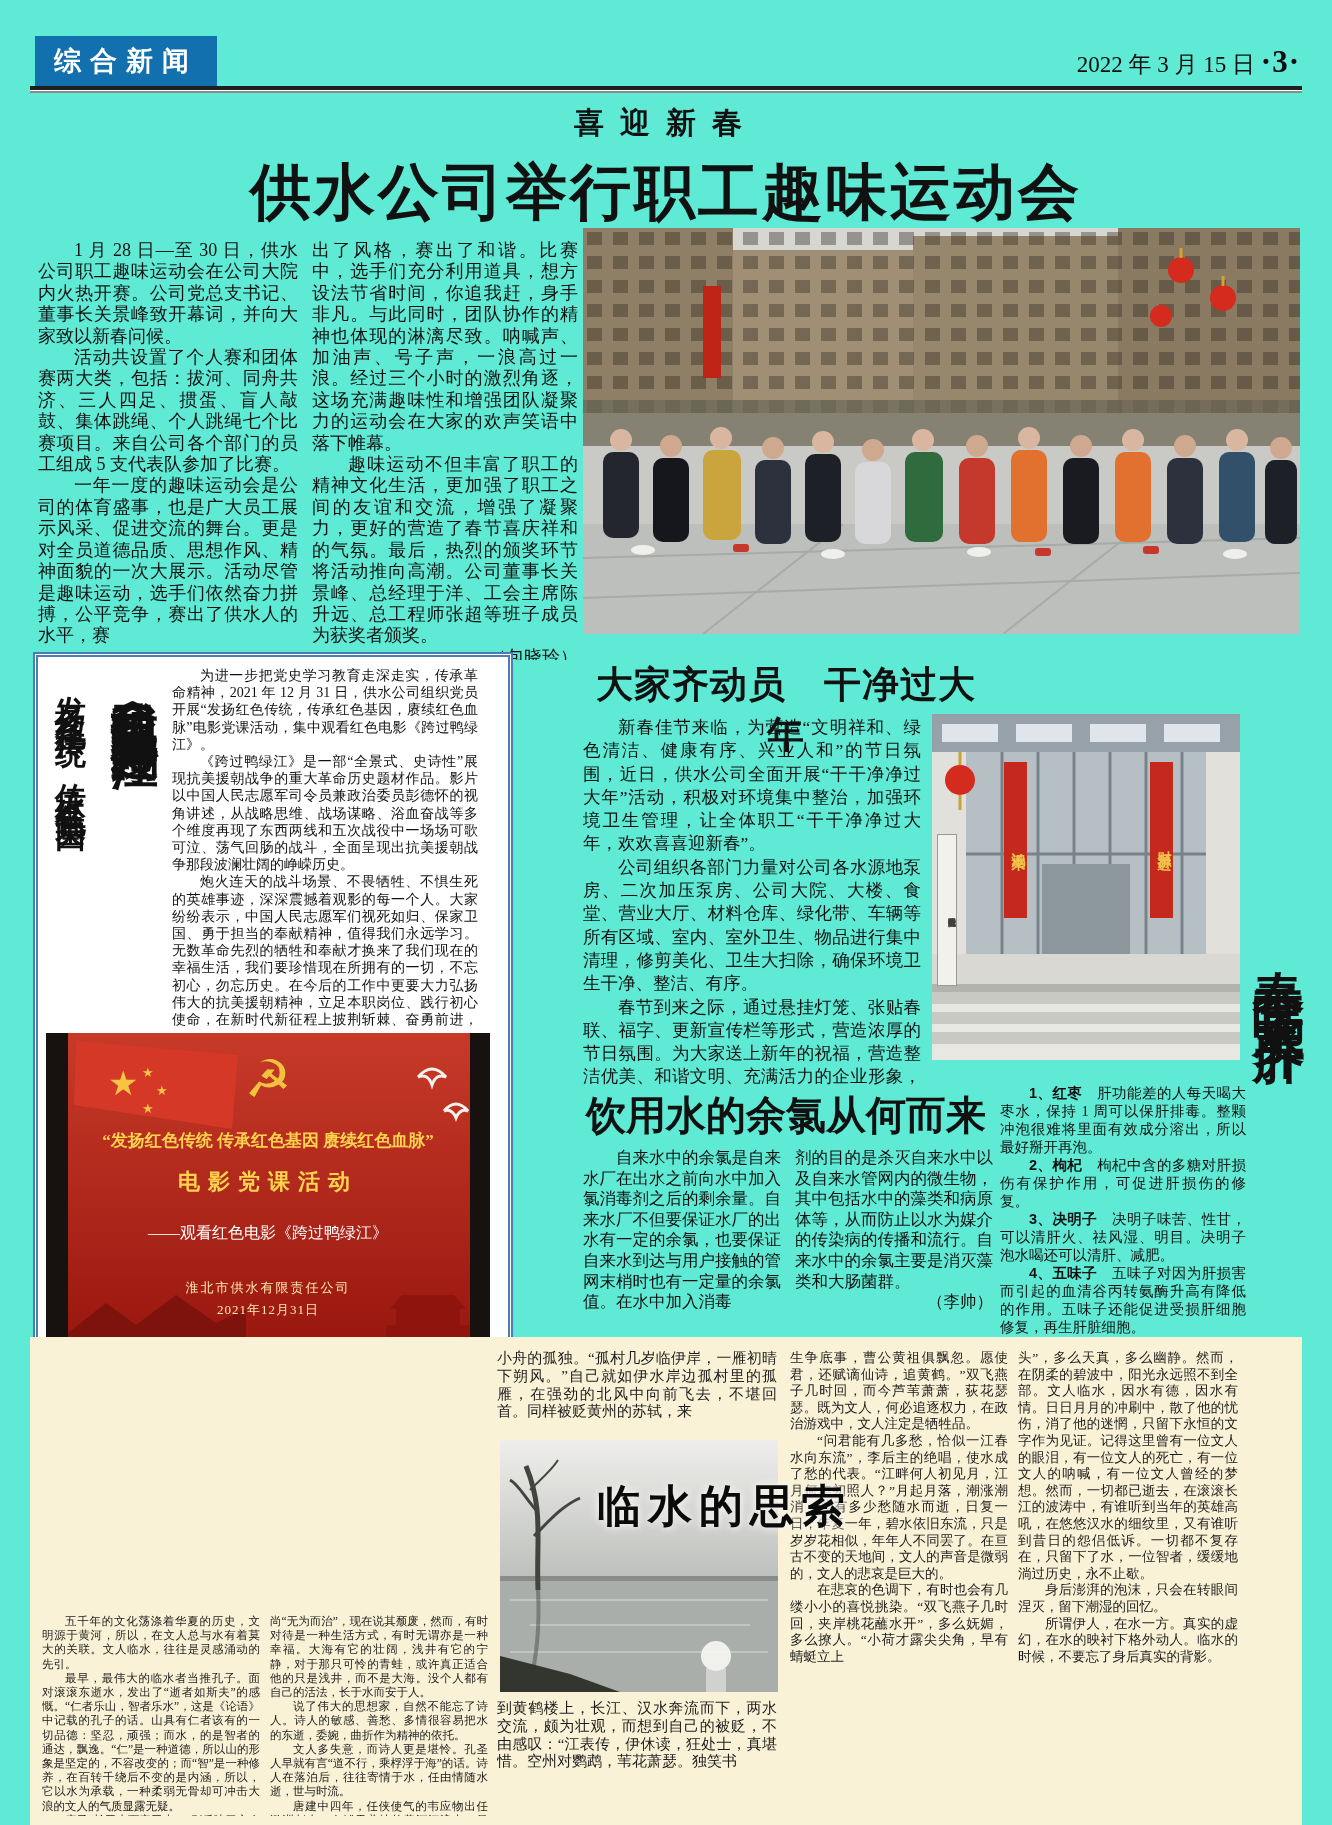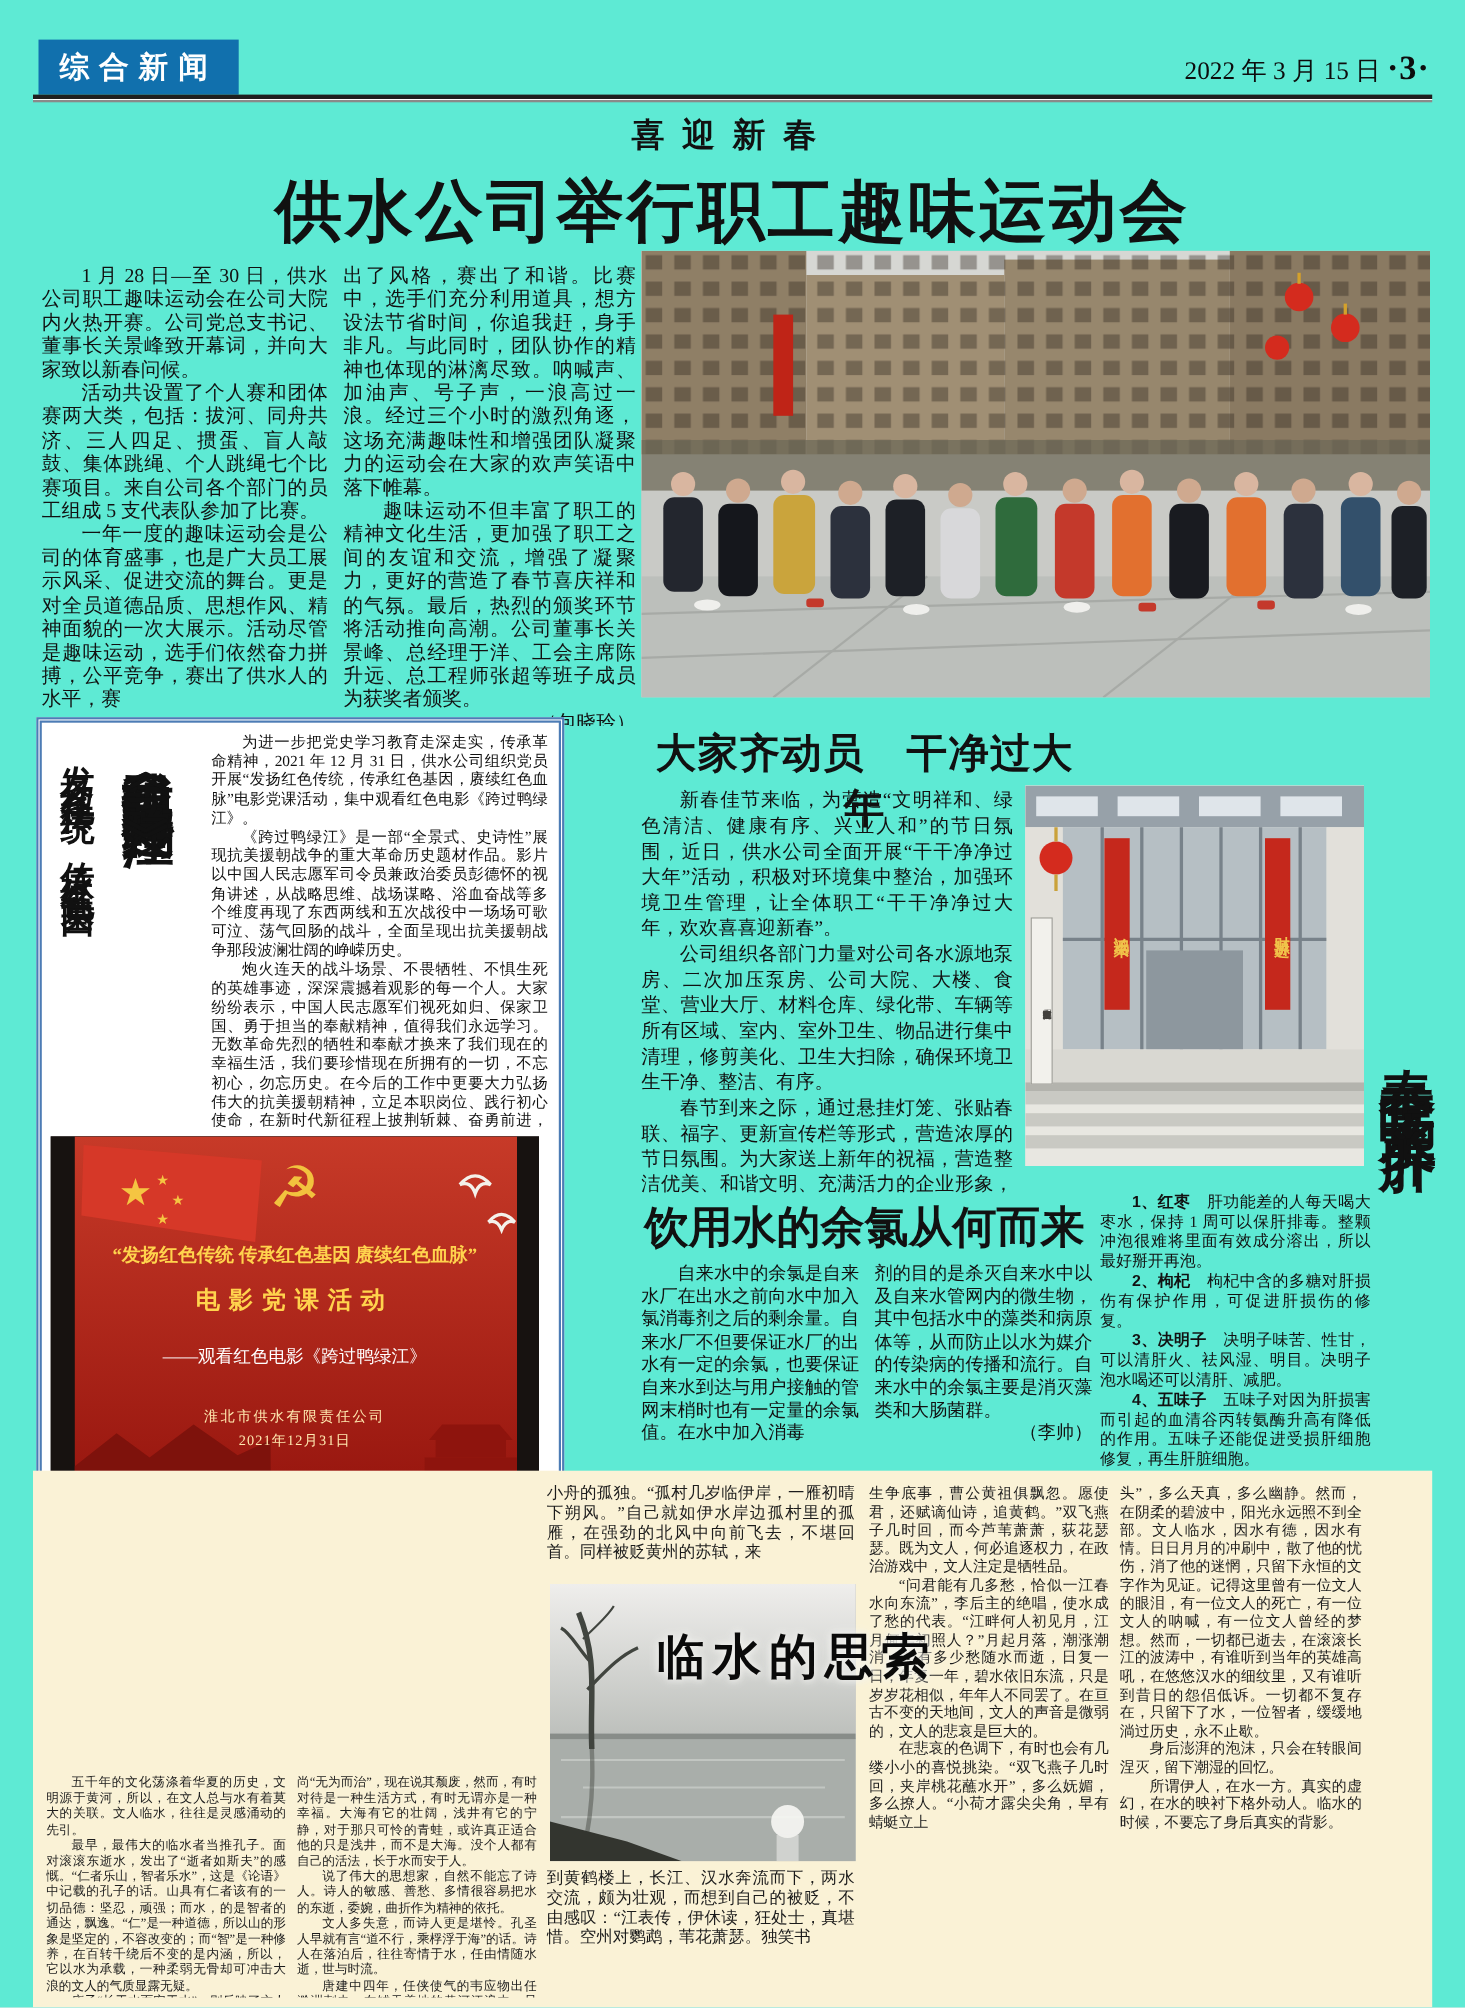--- a/index.html
+++ b/index.html
@@ -29,21 +29,21 @@
   .body18{font-size:18px;line-height:21.4px;}
   #lead-c1{left:38px;top:240px;width:260px;height:404px;}
   #lead-c2{left:312px;top:240px;width:266px;height:420px;}
   #photo-sports{left:583px;top:228px;width:717px;height:406px;background:#c9cac6;}
 
   
   #bluebox{left:33px;top:652px;width:470px;height:948px;border:5px double #4d7cb5;background:#fff;}
   #v-sub{left:10px;top:14px;height:500px;font-size:31px;font-weight:bold;letter-spacing:8px;line-height:44px;}
   #v-main{left:60px;top:6px;height:790px;font-size:47px;font-weight:bold;letter-spacing:4px;line-height:74px;z-index:4;
           text-shadow:-2px 0 #fff,2px 0 #fff,0 -2px #fff,0 2px #fff,-2px -2px #fff,2px 2px #fff,-2px 2px #fff,2px -2px #fff;}
-  #box-text{left:154px;top:10px;width:306px;height:360px;font-size:14px;line-height:17.2px;}
+  #box-text{left:134px;top:10px;width:306px;height:360px;font-size:14px;line-height:17.2px;}
   #photo-cinema{left:8px;top:376px;width:444px;height:528px;background:#171210;}
   .cine-t{left:0;right:0;text-align:center;z-index:2;}
   #cine1{top:96px;font-size:17px;font-weight:bold;color:#ffd34d;}
   #cine2{top:134px;font-size:22px;font-weight:bold;color:#ffd34d;letter-spacing:8px;}
   #cine3{top:190px;font-size:16px;color:#fff;}
   #cine4{top:246px;font-size:13px;color:#ffe9b0;letter-spacing:2px;}
   #cine5{top:268px;font-size:13px;color:#ffe9b0;letter-spacing:1px;}
 
   
   #clean-headline{left:583px;top:660px;width:406px;text-align:center;font-size:37px;font-weight:bold;letter-spacing:1px;}

